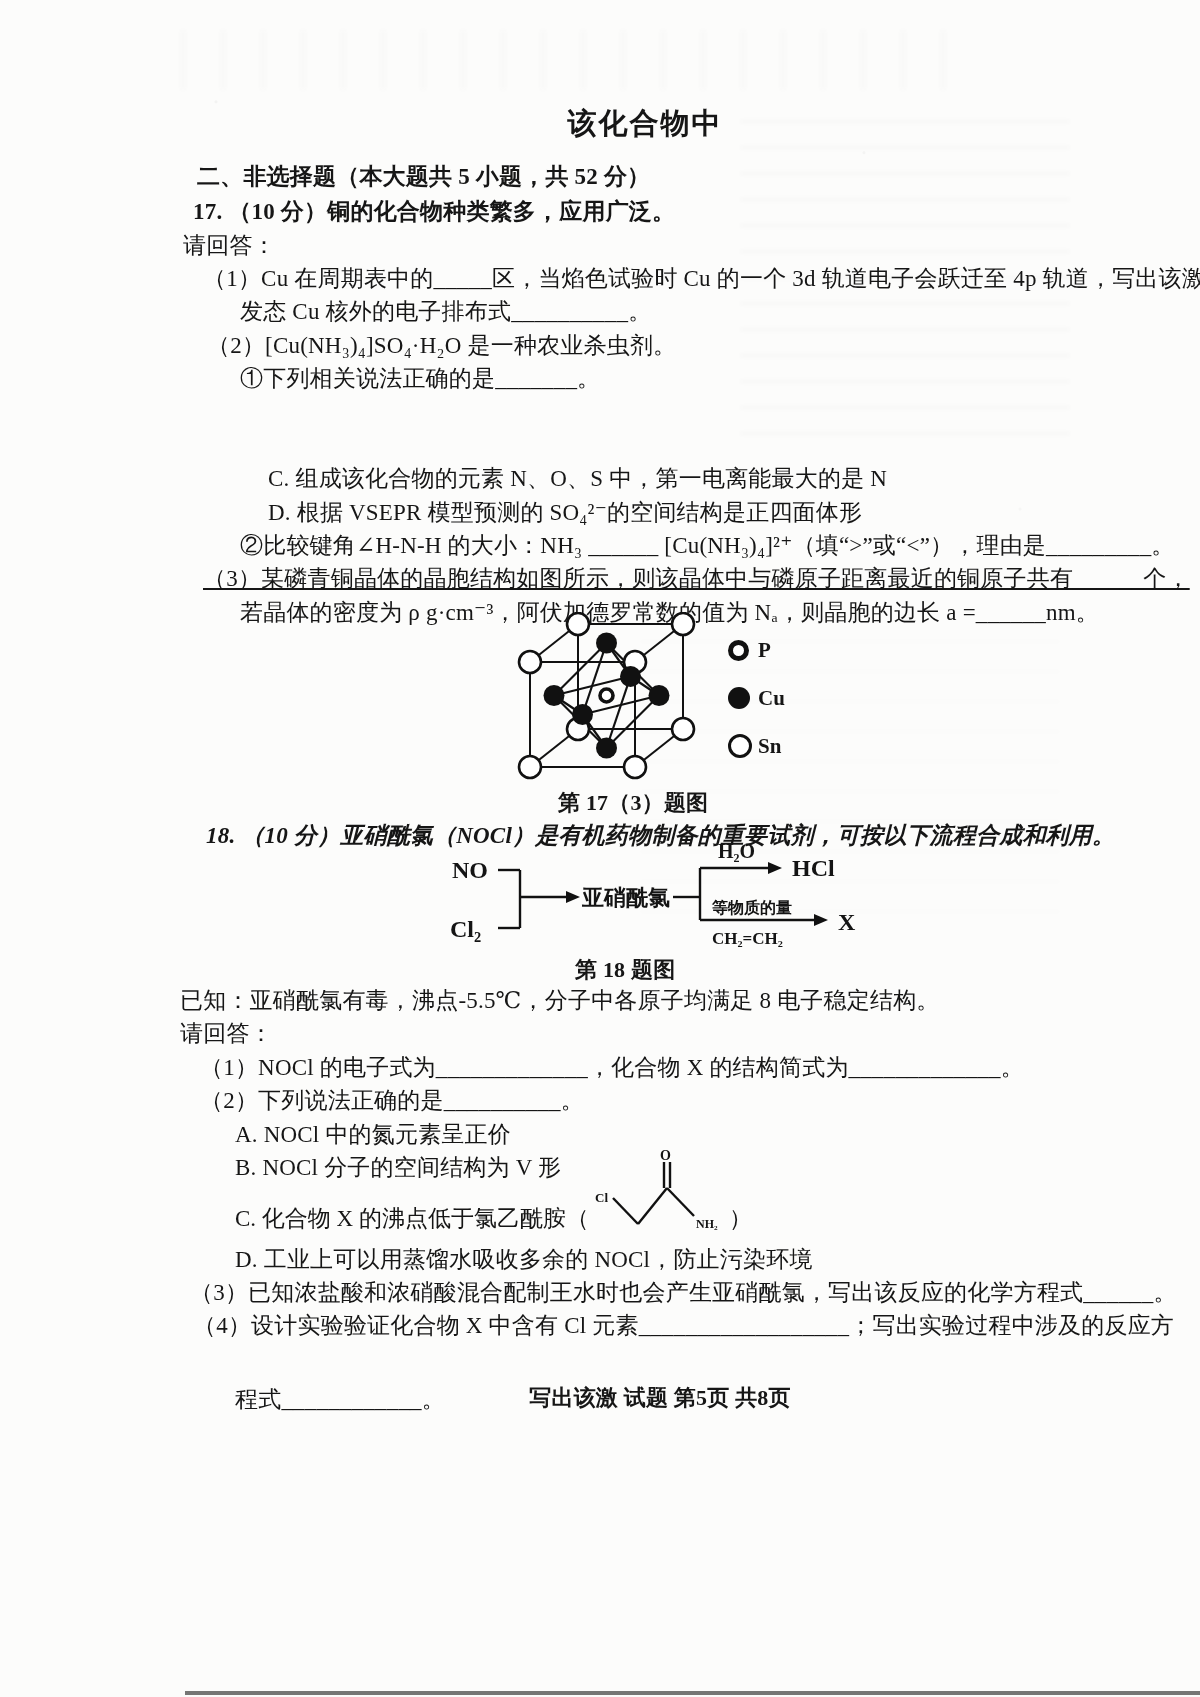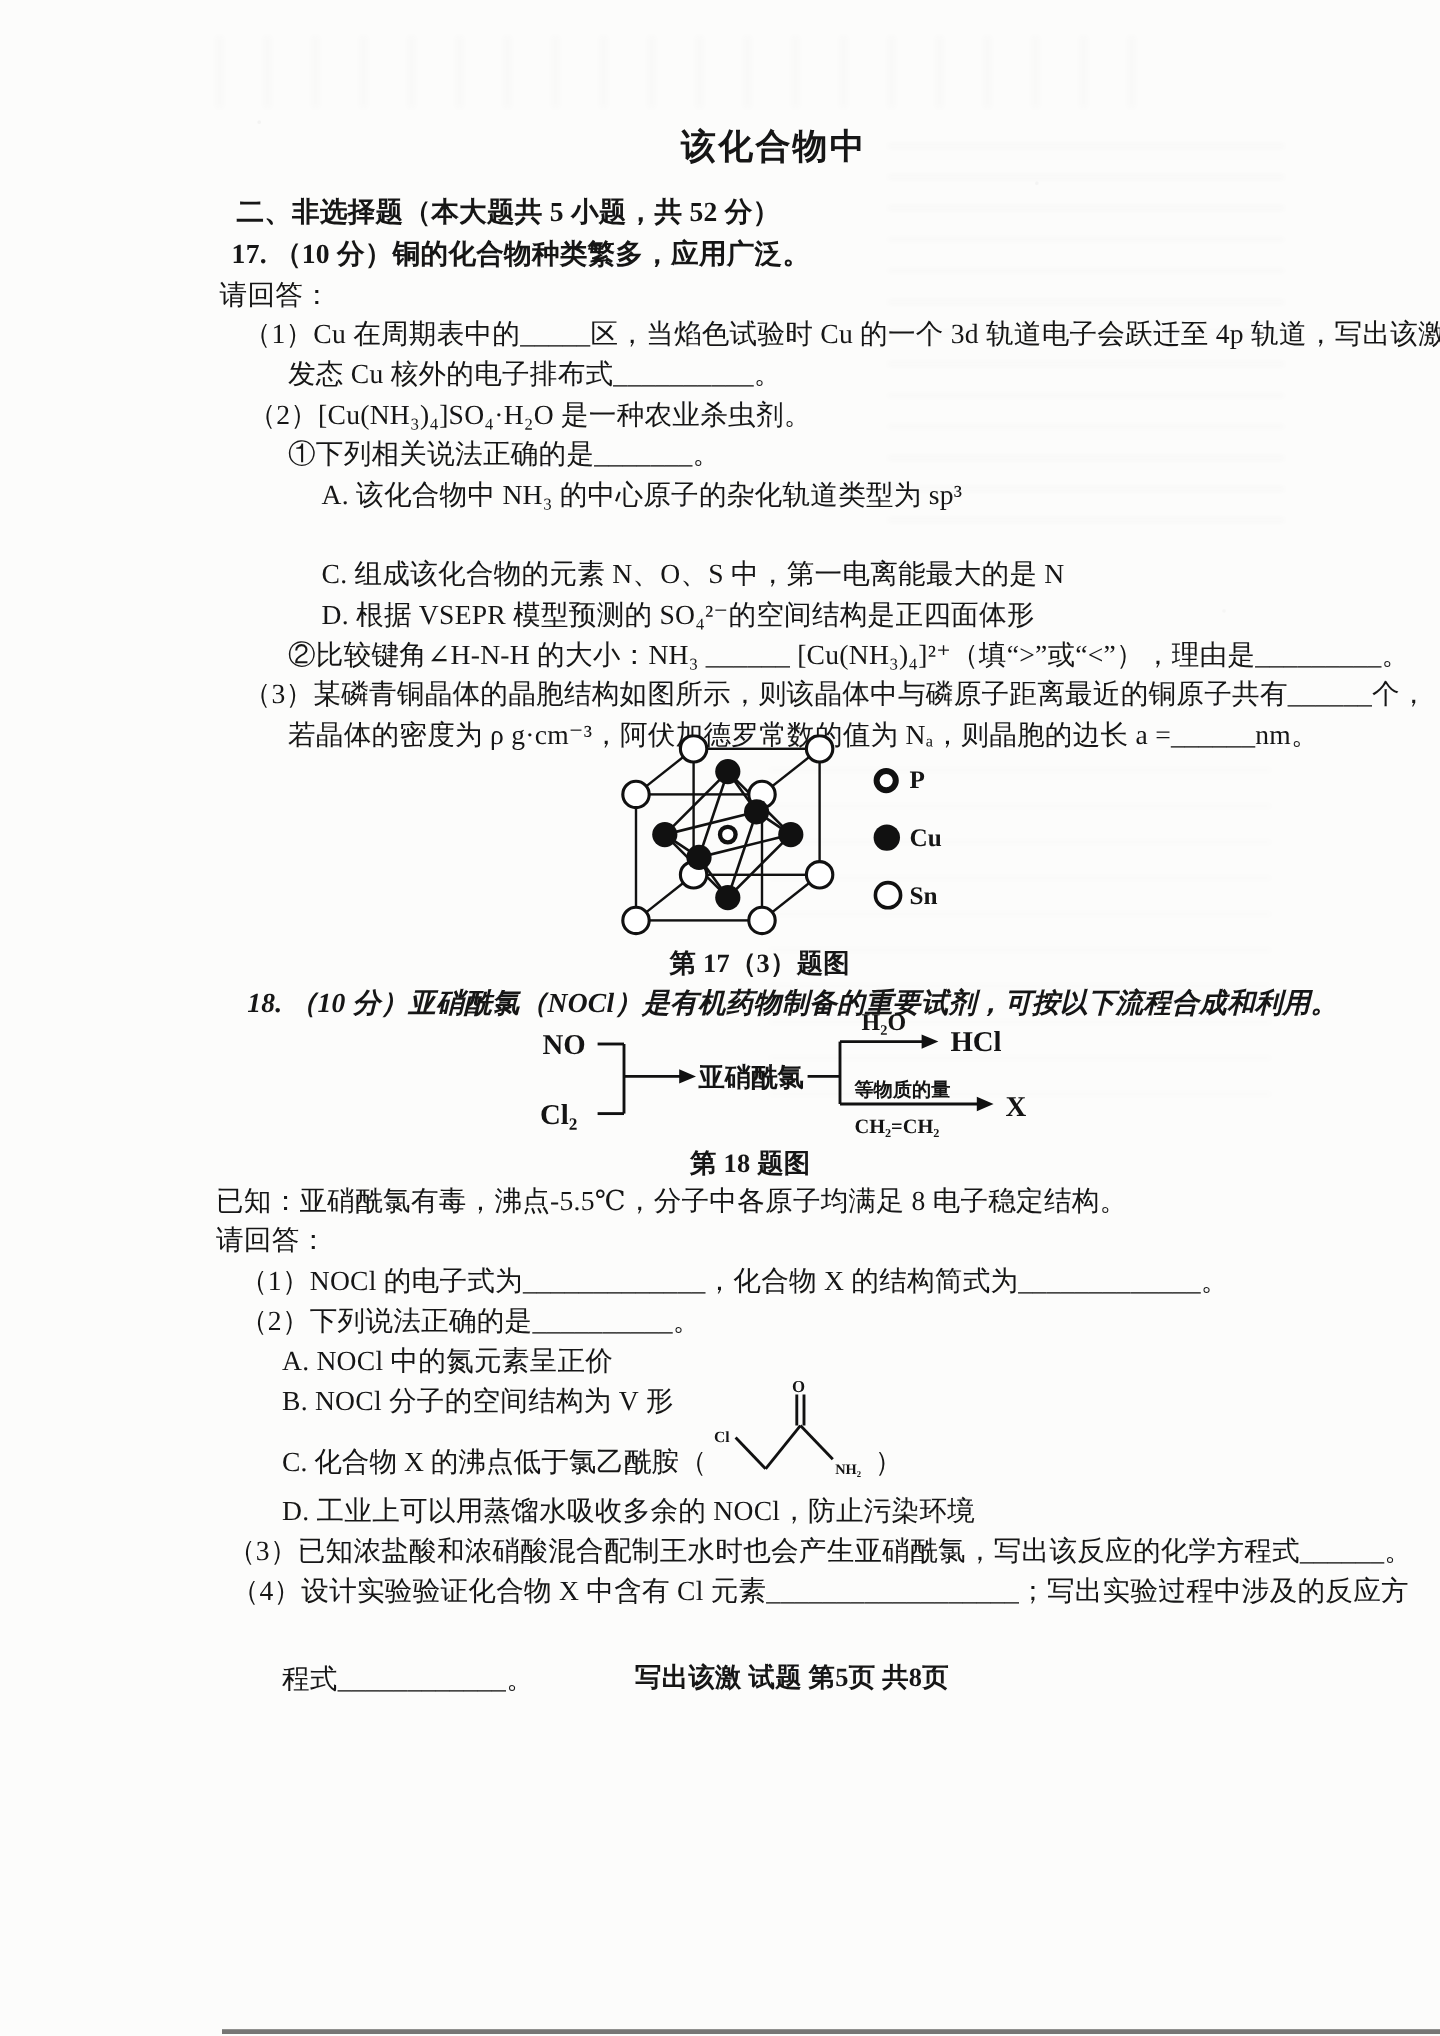--- a/index.html
+++ b/index.html
@@ -67,25 +67,24 @@
   <div class="line title center" style="left:90px;top:108px;width:1110px;">该化合物中</div>
 
   <div class="line bold" style="left:197px;top:162px;">二、非选择题（本大题共 5 小题，共 52 分）</div>
 
   <div class="line bold" style="left:193px;top:197px;">17. （10 分）铜的化合物种类繁多，应用广泛。</div>
   <div class="line" style="left:183px;top:231px;">请回答：</div>
   <div class="line" style="left:203px;top:264px;">（1）Cu 在周期表中的_____区，当焰色试验时 Cu 的一个 3d 轨道电子会跃迁至 4p 轨道，写出该激</div>
   <div class="line" style="left:240px;top:297px;">发态 Cu 核外的电子排布式__________。</div>
   <div class="line" style="left:207px;top:331px;">（2）[Cu(NH₃)₄]SO₄·H₂O 是一种农业杀虫剂。</div>
   <div class="line" style="left:240px;top:364px;text-align:right;">①下列相关说法正确的是_______。</div>
-  <div class="line" style="left:268px;top:398px;">A. 该化合物中 NH₃ 的中心原子的杂化轨道类型为 sp³</div>
   <div class="line" style="left:268px;top:464px;">C. 组成该化合物的元素 N、O、S 中，第一电离能最大的是 N</div>
   <div class="line" style="left:268px;top:498px;">D. 根据 VSEPR 模型预测的 SO₄²⁻的空间结构是正四面体形</div>
   <div class="line" style="left:240px;top:531px;">②比较键角∠H-N-H 的大小：NH₃ ______ [Cu(NH₃)₄]²⁺（填“&gt;”或“&lt;”），理由是_________。</div>
-  <div class="line" style="left:203px;top:564px;">（3）某磷青铜晶体的晶胞结构如图所示，则该晶体中与磷原子距离最近的铜原子共有______个，</div>
+  <div class="line" style="left:203px;top:564px;text-decoration:underline;">（3）某磷青铜晶体的晶胞结构如图所示，则该晶体中与磷原子距离最近的铜原子共有______个，</div>
   <div class="line" style="left:240px;top:598px;">若晶体的密度为 ρ  g·cm⁻³，阿伏加德罗常数的值为 Nₐ，则晶胞的边长 a =______nm。</div>
 
   <svg style="position:absolute;left:505px;top:612px;" width="210" height="178" viewBox="0 0 210 178">
     <g stroke="#111" stroke-width="2" fill="none">
 
       <rect x="25" y="50" width="105" height="105"></rect>
       <rect x="73" y="12" width="105" height="105"></rect>
       <line x1="25" y1="50" x2="73" y2="12"></line>
       <line x1="130" y1="50" x2="178" y2="12"></line>
       <line x1="130" y1="155" x2="178" y2="117"></line>

